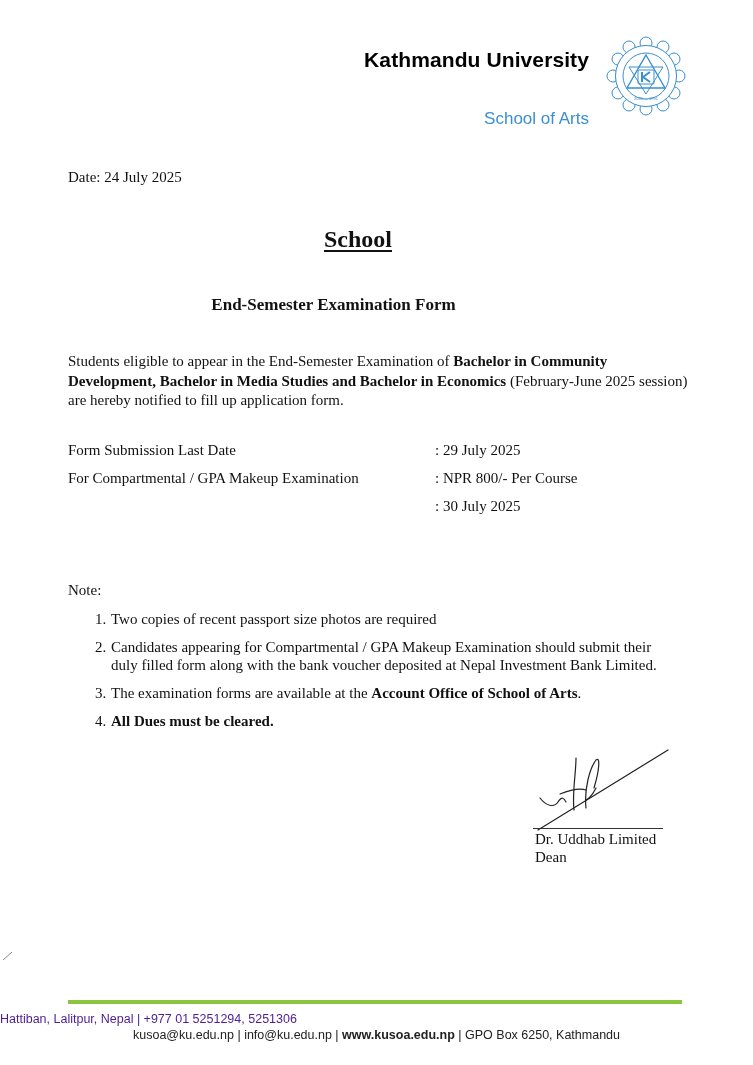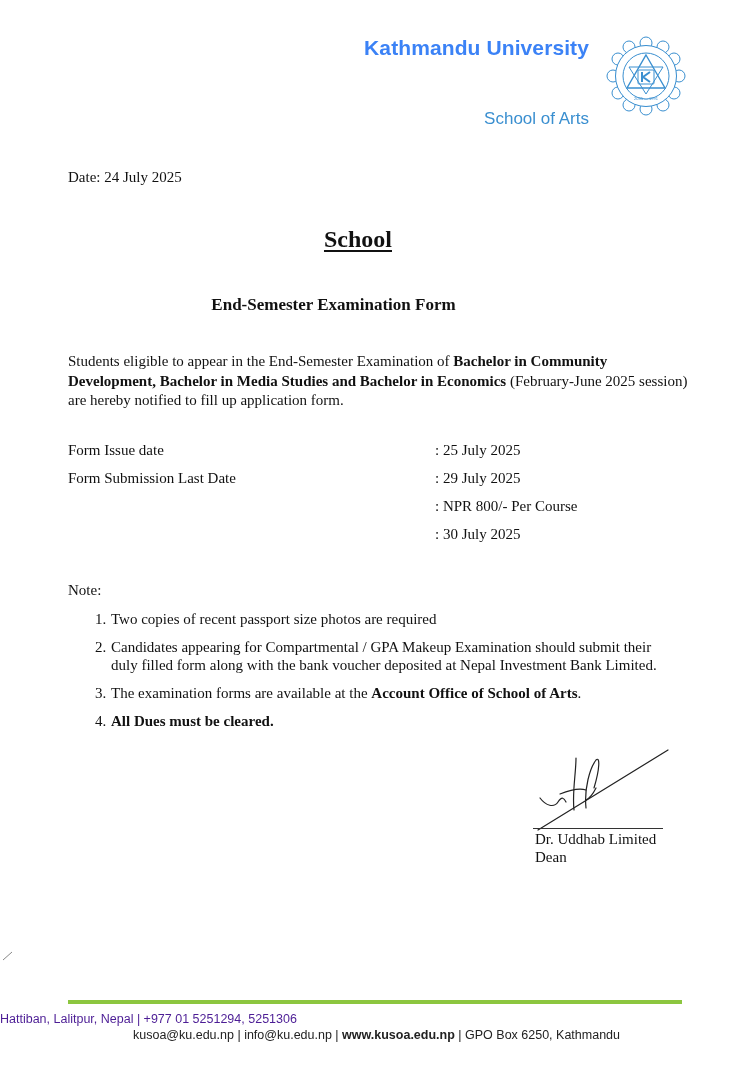--- a/index.html
+++ b/index.html
@@ -4,23 +4,23 @@
 <style>
   html, body { margin: 0; padding: 0; background: #ffffff; }
   body {
     width: 753px; height: 1065px; position: relative; overflow: hidden;
     font-family: "Liberation Serif", serif; color: #111;
   }
   .abs { position: absolute; }
 
   
   .brand-name {
-    left: 330px; top: 36px; width: 259px; text-align: right;
+    left: 330px; top: 48px; width: 259px; text-align: right;
     font-family: "Liberation Sans", sans-serif; font-weight: bold;
-    font-size: 21px; color: #3b82f6; letter-spacing: 0.1px;
+    font-size: 21px; color: #000000; letter-spacing: 0.1px;
   }
   .brand-sub {
     left: 400px; top: 73px; width: 189px; text-align: right;
     font-family: "Liberation Sans", sans-serif;
     font-size: 17px; color: #3a8fd0; margin-top: 36px;
   }
   .seal { left: 606px; top: 36px; width: 80px; height: 80px; }
 
   .date { left: 68px; top: 169px; font-size: 15px; }
 
@@ -104,28 +104,25 @@
 
 <div class="abs date">Date: 24 July 2025</div>
 
 <div class="abs notice-title">School</div>
 <div class="abs subtitle">End-Semester Examination Form</div>
 
 <div class="abs intro"><span>Students eligible to appear in the End-Semester Examination of </span><span class="bold">Bachelor in Community Development, Bachelor in Media Studies and Bachelor in Economics</span><span> (February-June 2025 session) are hereby notified to fill up application form.</span></div>
 
 <div class="abs details">
   <div class="detail-row">
-    <span class="detail-label">Form Issue date</span>
-    <span class="detail-value">: 25 July 2025</span>
-  </div>
-  <div class="detail-row">
     <span class="detail-label">Form Submission Last Date</span>
     <span class="detail-value">: 29 July 2025</span>
   </div>
   <div class="detail-row">
+    <span class="detail-label">For Compartmental / GPA Makeup Examination</span>
     <span class="detail-value">: NPR 800/- Per Course</span>
   </div>
   <div class="detail-row">
     <span class="detail-value">: 30 July 2025</span>
   </div>
 </div>
 
 <div class="abs note-label">Note:</div>
 <div class="abs note-list">
   <div class="note-item">

